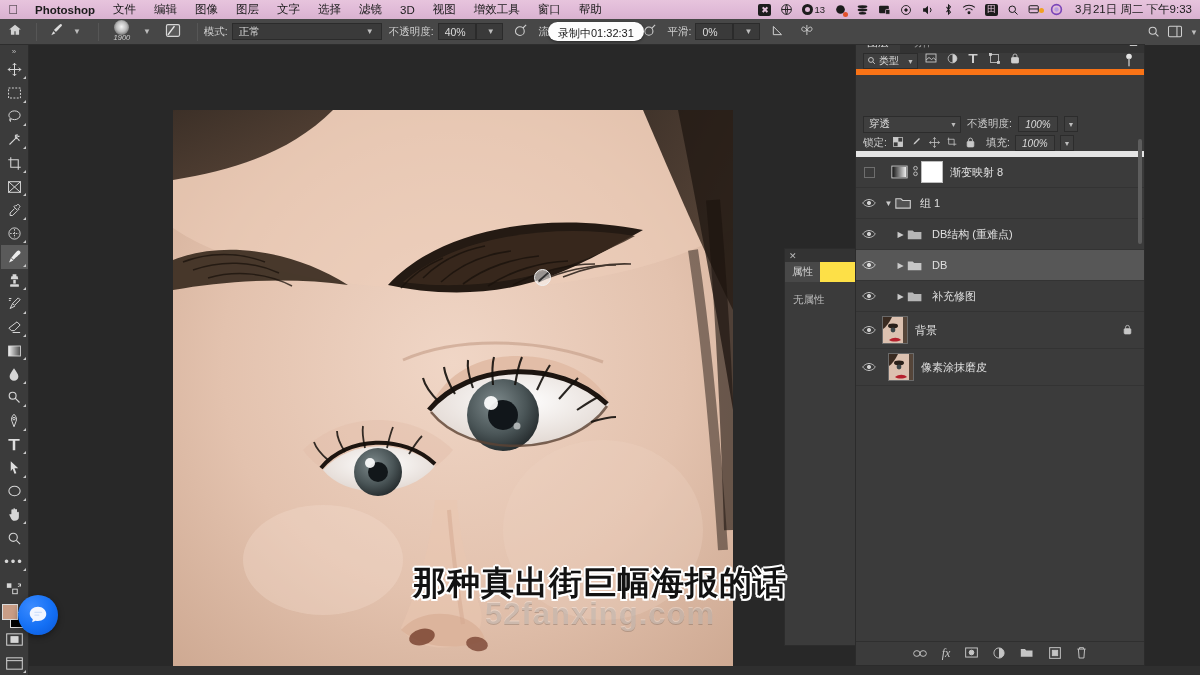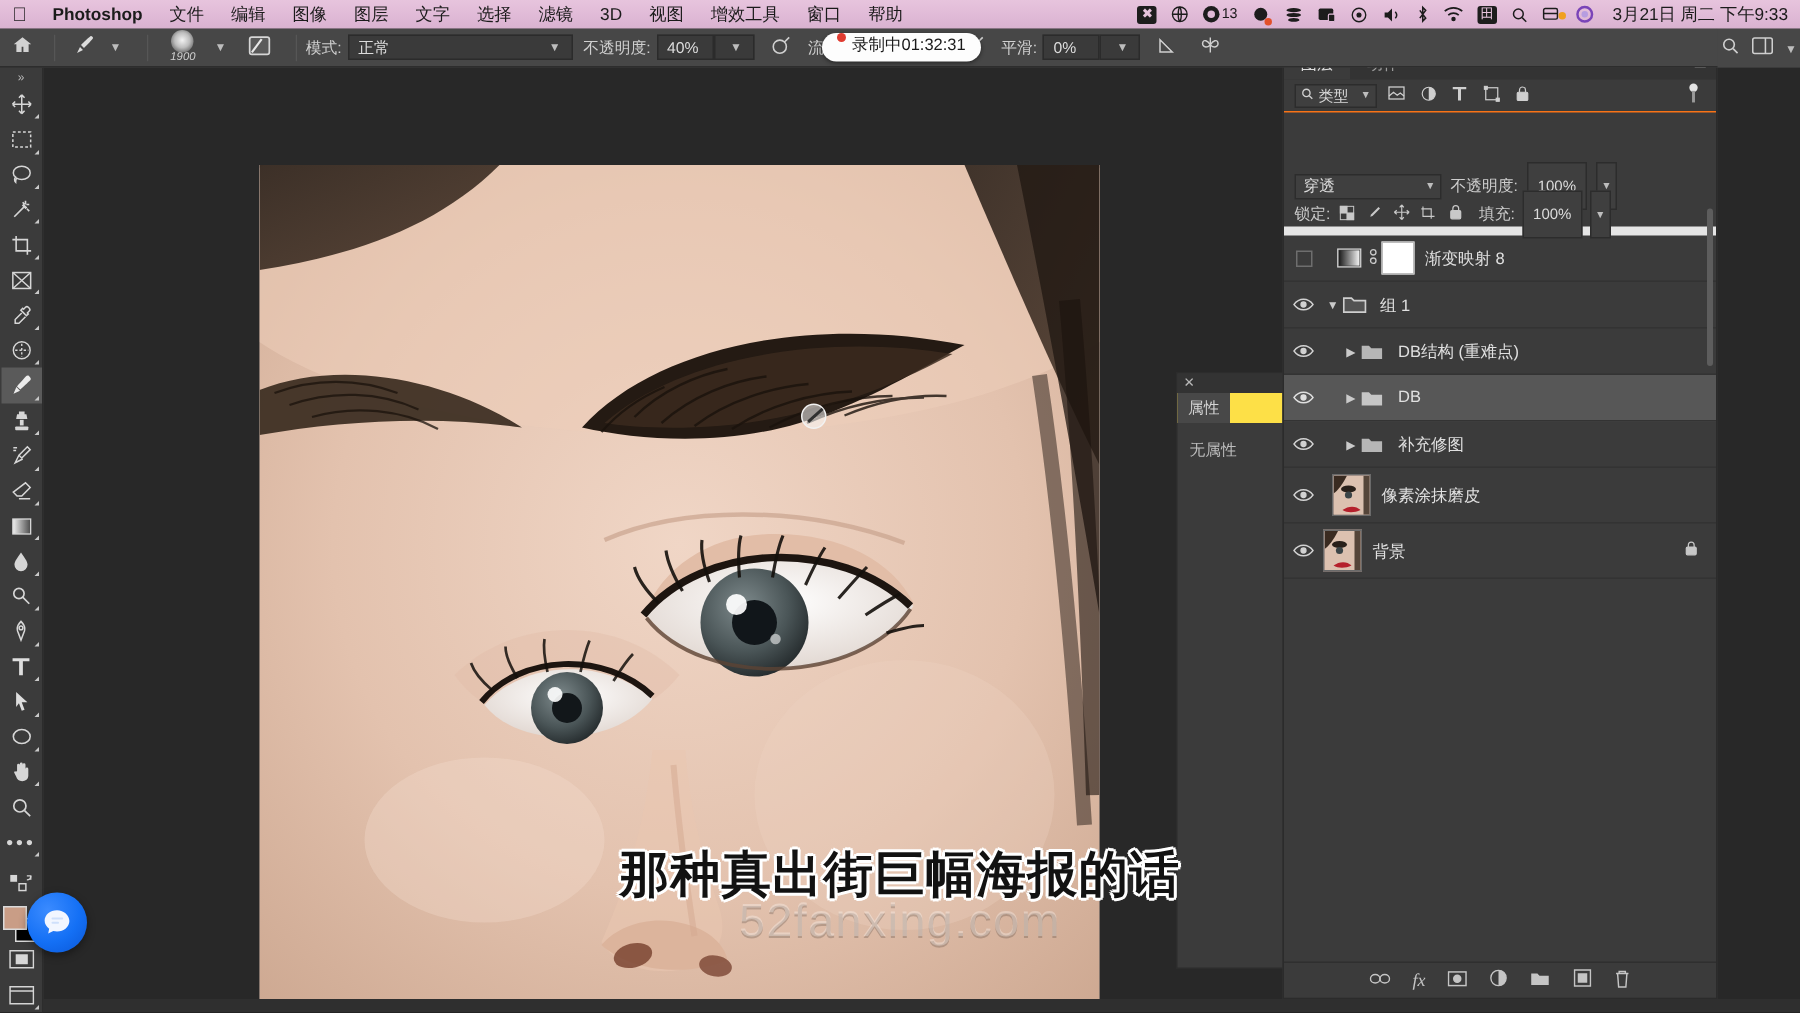--- a/index.html
+++ b/index.html
@@ -63,22 +63,22 @@
     background: #3a3a3a; border: 1px solid #2b2b2b; height: 17px;
     display: flex; align-items: center; color: #dcdcdc; font-size: 10.5px;
     padding: 0 3px 0 6px; min-width: 38px; justify-content: space-between;
   }
   .opt-select.wide { width: 150px; }
   .opt-group { display: flex; align-items: center; margin-right: 7px; }
   .toggle-ico { width: 22px; text-align:center; color:#cfcfcf; font-size: 12px; }
   .rec-badge {
     position: absolute; left: 548px; top: 3px;
     background: #fdfdfd; color: #1a1a1a; border-radius: 11px;
-    height: 19px; display: flex; align-items: flex-start; gap: 4px;
-    padding: 0 10px; font-size: 11px; box-shadow: 0 1px 3px rgba(0,0,0,.45); z-index: 55;
+    height: 19px; display: flex; align-items: center; gap: 4px;
+    padding: 0 10px; font-size: 11px; box-shadow: 0 1px 3px rgba(0,0,0,.45); z-index: 55; flex-direction: column;
   }
   .rec-dot { width: 6px; height: 6px; border-radius: 50%; background: #e03c31; }
 
   
   .toolbar {
     position: absolute; left: 0; top: 45px; width: 29px; bottom: 0;
     background: #3b3b3b; border-right: 1px solid #2c2c2c; z-index: 40;
     display: flex; flex-direction: column; align-items: center;
   }
   .tb-collapse { width:100%; height: 13px; color:#b9b9b9; font-size: 8px;
@@ -120,21 +120,21 @@
   .subtitle {
     position: absolute; left: 0; width: 100%; top: 561px; text-align: center;
     font-family: "DejaVu Sans", "Liberation Sans", sans-serif;
     font-size: 33px; font-weight: bold; color: #121212; letter-spacing: 1px;
     text-shadow: 2px 0 #fff, -2px 0 #fff, 0 2px #fff, 0 -2px #fff,
                  1.5px 1.5px #fff, -1.5px -1.5px #fff, 1.5px -1.5px #fff, -1.5px 1.5px #fff;
     z-index: 35; pointer-events: none;
   }
   .watermark {
     position: absolute; left: 0; width: 100%; top: 596px; text-align: center;
-    font-size: 31px; font-weight: normal; color: rgba(255,255,255,.30);
+    font-size: 31px; font-weight: bold; color: rgba(255,255,255,.30);
     letter-spacing: 1px; z-index: 34;
     text-shadow: 0 1px 0 rgba(0,0,0,.18);
   }
   .chat-bubble {
     position: absolute; left: 18px; bottom: 40px; width: 40px; height: 40px;
     border-radius: 50%;
     background: radial-gradient(circle at 35% 30%, #3b8bff 0%, #1470f5 55%, #0a56d6 100%);
     z-index: 45; display: flex; align-items: center; justify-content: center;
     box-shadow: 0 2px 6px rgba(0,0,0,.4);
   }
@@ -159,36 +159,36 @@
   }
   .lp-topbar { height: 13px; background: #333; display: flex; align-items: center;
                justify-content: space-between; padding: 0 4px; color: #b9b9b9; font-size: 9px; }
   .lp-tabs { height: 21px; background: #333; display: flex; align-items: stretch;
              position: relative; }
   .lp-tab { padding: 0 11px; display: flex; align-items: center; font-size: 11px;
             color: #9d9d9d; }
   .lp-tab.active { background: #3b3b3b; color: #dedede; }
   .lp-menu { position: absolute; right: 6px; top: 7px; color: #c5c5c5; font-size: 10px;
              line-height: 7px; letter-spacing: 0; }
-  .lp-filter { height: 22px; display: flex; align-items: center; gap: 5px;
-               padding: 0 7px; border-bottom: 1px solid #f97316; }
+  .lp-filter { height: 22px; display: flex; gap: 5px;
+               padding: 0 7px; border-bottom: 6px solid #f97316; }
   .filter-select { background: #3f3f3f; border: 1px solid #2c2c2c; height: 16px;
                    display: flex; align-items: center; gap: 3px; padding: 0 3px;
                    font-size: 10px; color: #d9d9d9; min-width: 55px; }
   .filt-ico { width: 16px; text-align: center; color: #cdcdcd; font-size: 10px; }
   .lp-blend { height: 22px; display: flex; align-items: center; padding: 0 7px; gap: 6px; margin-top: 38px; }
   .blend-select { background: #3f3f3f; border: 1px solid #2c2c2c; height: 17px;
                   width: 98px; display: flex; align-items: center; justify-content: space-between;
                   padding: 0 3px 0 5px; font-size: 10.5px; color: #dcdcdc; }
   .lp-lock { height: 22px; display: flex; align-items: center; padding: 0 7px; gap: 5px;
              border-bottom: 6px solid #e5e5e5; }
   .lock-ico { width: 13px; text-align: center; color: #c9c9c9; font-size: 10px; }
-  .opa-box { background: #3f3f3f; border: 1px solid #2c2c2c; height: 32px; width: 40px;
+  .opa-box { background: #3f3f3f; border: 1px solid #2c2c2c; height: 16px; width: 40px;
              display: flex; align-items: center; justify-content: center;
-             font-size: 10px; color: #dcdcdc; }
+             font-size: 10px; color: #dcdcdc; font-style: italic; }
   .lbl { font-size: 10.5px; color: #cdcdcd; }
 
   .layer-list { flex: 1; overflow: hidden; }
   .layer-row { height: 31px; display: flex; align-items: center;
                border-bottom: 1px solid #333; position: relative; }
   .layer-row.selected { background: #575757; }
   .layer-row.tall { height: 37px; }
   .eye-col { width: 26px; display: flex; align-items: center; justify-content: center;
              color: #d2d2d2; }
   .arrow-col { width: 13px; display:flex; align-items:center; justify-content:center;
@@ -948,59 +948,59 @@
         <span class="layer-name">补充修图</span>
       </div>
 
       <div class="layer-row tall">
         <div class="eye-col">
           <svg width="14" height="10" viewBox="0 0 22 14" fill="none" stroke="#d2d2d2" stroke-width="1.4">
               <path d="M1 7s4-5.5 10-5.5S21 7 21 7s-4 5.5-10 5.5S1 7 1 7z"></path>
               <circle cx="11" cy="7" r="2.6" fill="#d2d2d2"></circle>
             </svg>
         </div>
+        <span class="pic-thumb">
+          <svg width="26" height="28" viewBox="0 0 26 28">
+            <rect width="26" height="28" fill="#dcc1b0"></rect>
+            <path d="M0 0h9C6 6 3 10 0 12z" fill="#3a2b21"></path>
+            <path d="M20 0h6v28h-6z" fill="#33251c" opacity=".8"></path>
+            <ellipse cx="10" cy="9" rx="5" ry="2.4" fill="#29201a"></ellipse>
+            <circle cx="10" cy="13" r="2.4" fill="#3b4447"></circle>
+            <path d="M6 23c4-3 9-3 12 0-4 2-9 2-12 0z" fill="#b5202c"></path>
+          </svg>
+        </span>
+        <span class="layer-name">背景</span>
+        <span class="lock-end">
+          <svg width="9" height="11" viewBox="0 0 16 20" fill="none" stroke="#c7c7c7" stroke-width="1.5">
+              <rect x="2" y="8.5" width="12" height="9.5" rx="1.5" fill="#c7c7c7"></rect>
+              <path d="M4.5 8.5V6a3.5 3.5 0 017 0v2.5"></path>
+            </svg>
+        </span>
+      </div>
+
+      <div class="layer-row tall">
+        <div class="eye-col">
+          <svg width="14" height="10" viewBox="0 0 22 14" fill="none" stroke="#d2d2d2" stroke-width="1.4">
+              <path d="M1 7s4-5.5 10-5.5S21 7 21 7s-4 5.5-10 5.5S1 7 1 7z"></path>
+              <circle cx="11" cy="7" r="2.6" fill="#d2d2d2"></circle>
+            </svg>
+        </div>
         <div style="width:6px"></div>
         <span class="pic-thumb">
           <svg width="26" height="28" viewBox="0 0 26 28">
             <rect width="26" height="28" fill="#dcc1b0"></rect>
             <path d="M0 0h9C6 6 3 10 0 12z" fill="#3a2b21"></path>
             <path d="M20 0h6v28h-6z" fill="#33251c" opacity=".8"></path>
             <ellipse cx="10" cy="9" rx="5" ry="2.4" fill="#29201a"></ellipse>
             <circle cx="10" cy="13" r="2.4" fill="#3b4447"></circle>
             <path d="M6 23c4-3 9-3 12 0-4 2-9 2-12 0z" fill="#b5202c"></path>
           </svg>
         </span>
         <span class="layer-name">像素涂抹磨皮</span>
       </div>
-
-      <div class="layer-row tall">
-        <div class="eye-col">
-          <svg width="14" height="10" viewBox="0 0 22 14" fill="none" stroke="#d2d2d2" stroke-width="1.4">
-              <path d="M1 7s4-5.5 10-5.5S21 7 21 7s-4 5.5-10 5.5S1 7 1 7z"></path>
-              <circle cx="11" cy="7" r="2.6" fill="#d2d2d2"></circle>
-            </svg>
-        </div>
-        <span class="pic-thumb">
-          <svg width="26" height="28" viewBox="0 0 26 28">
-            <rect width="26" height="28" fill="#dcc1b0"></rect>
-            <path d="M0 0h9C6 6 3 10 0 12z" fill="#3a2b21"></path>
-            <path d="M20 0h6v28h-6z" fill="#33251c" opacity=".8"></path>
-            <ellipse cx="10" cy="9" rx="5" ry="2.4" fill="#29201a"></ellipse>
-            <circle cx="10" cy="13" r="2.4" fill="#3b4447"></circle>
-            <path d="M6 23c4-3 9-3 12 0-4 2-9 2-12 0z" fill="#b5202c"></path>
-          </svg>
-        </span>
-        <span class="layer-name">背景</span>
-        <span class="lock-end">
-          <svg width="9" height="11" viewBox="0 0 16 20" fill="none" stroke="#c7c7c7" stroke-width="1.5">
-              <rect x="2" y="8.5" width="12" height="9.5" rx="1.5" fill="#c7c7c7"></rect>
-              <path d="M4.5 8.5V6a3.5 3.5 0 017 0v2.5"></path>
-            </svg>
-        </span>
-      </div>
       <div class="lp-scroll"></div>
     </div>
 
     <div class="lp-footer">
       <span>
         <svg width="14" height="9" viewBox="0 0 22 12" fill="none" stroke="#c5c5c5" stroke-width="1.5">
             <ellipse cx="6" cy="6" rx="5" ry="4.5"></ellipse>
             <ellipse cx="16" cy="6" rx="5" ry="4.5"></ellipse>
           </svg>
       </span>

